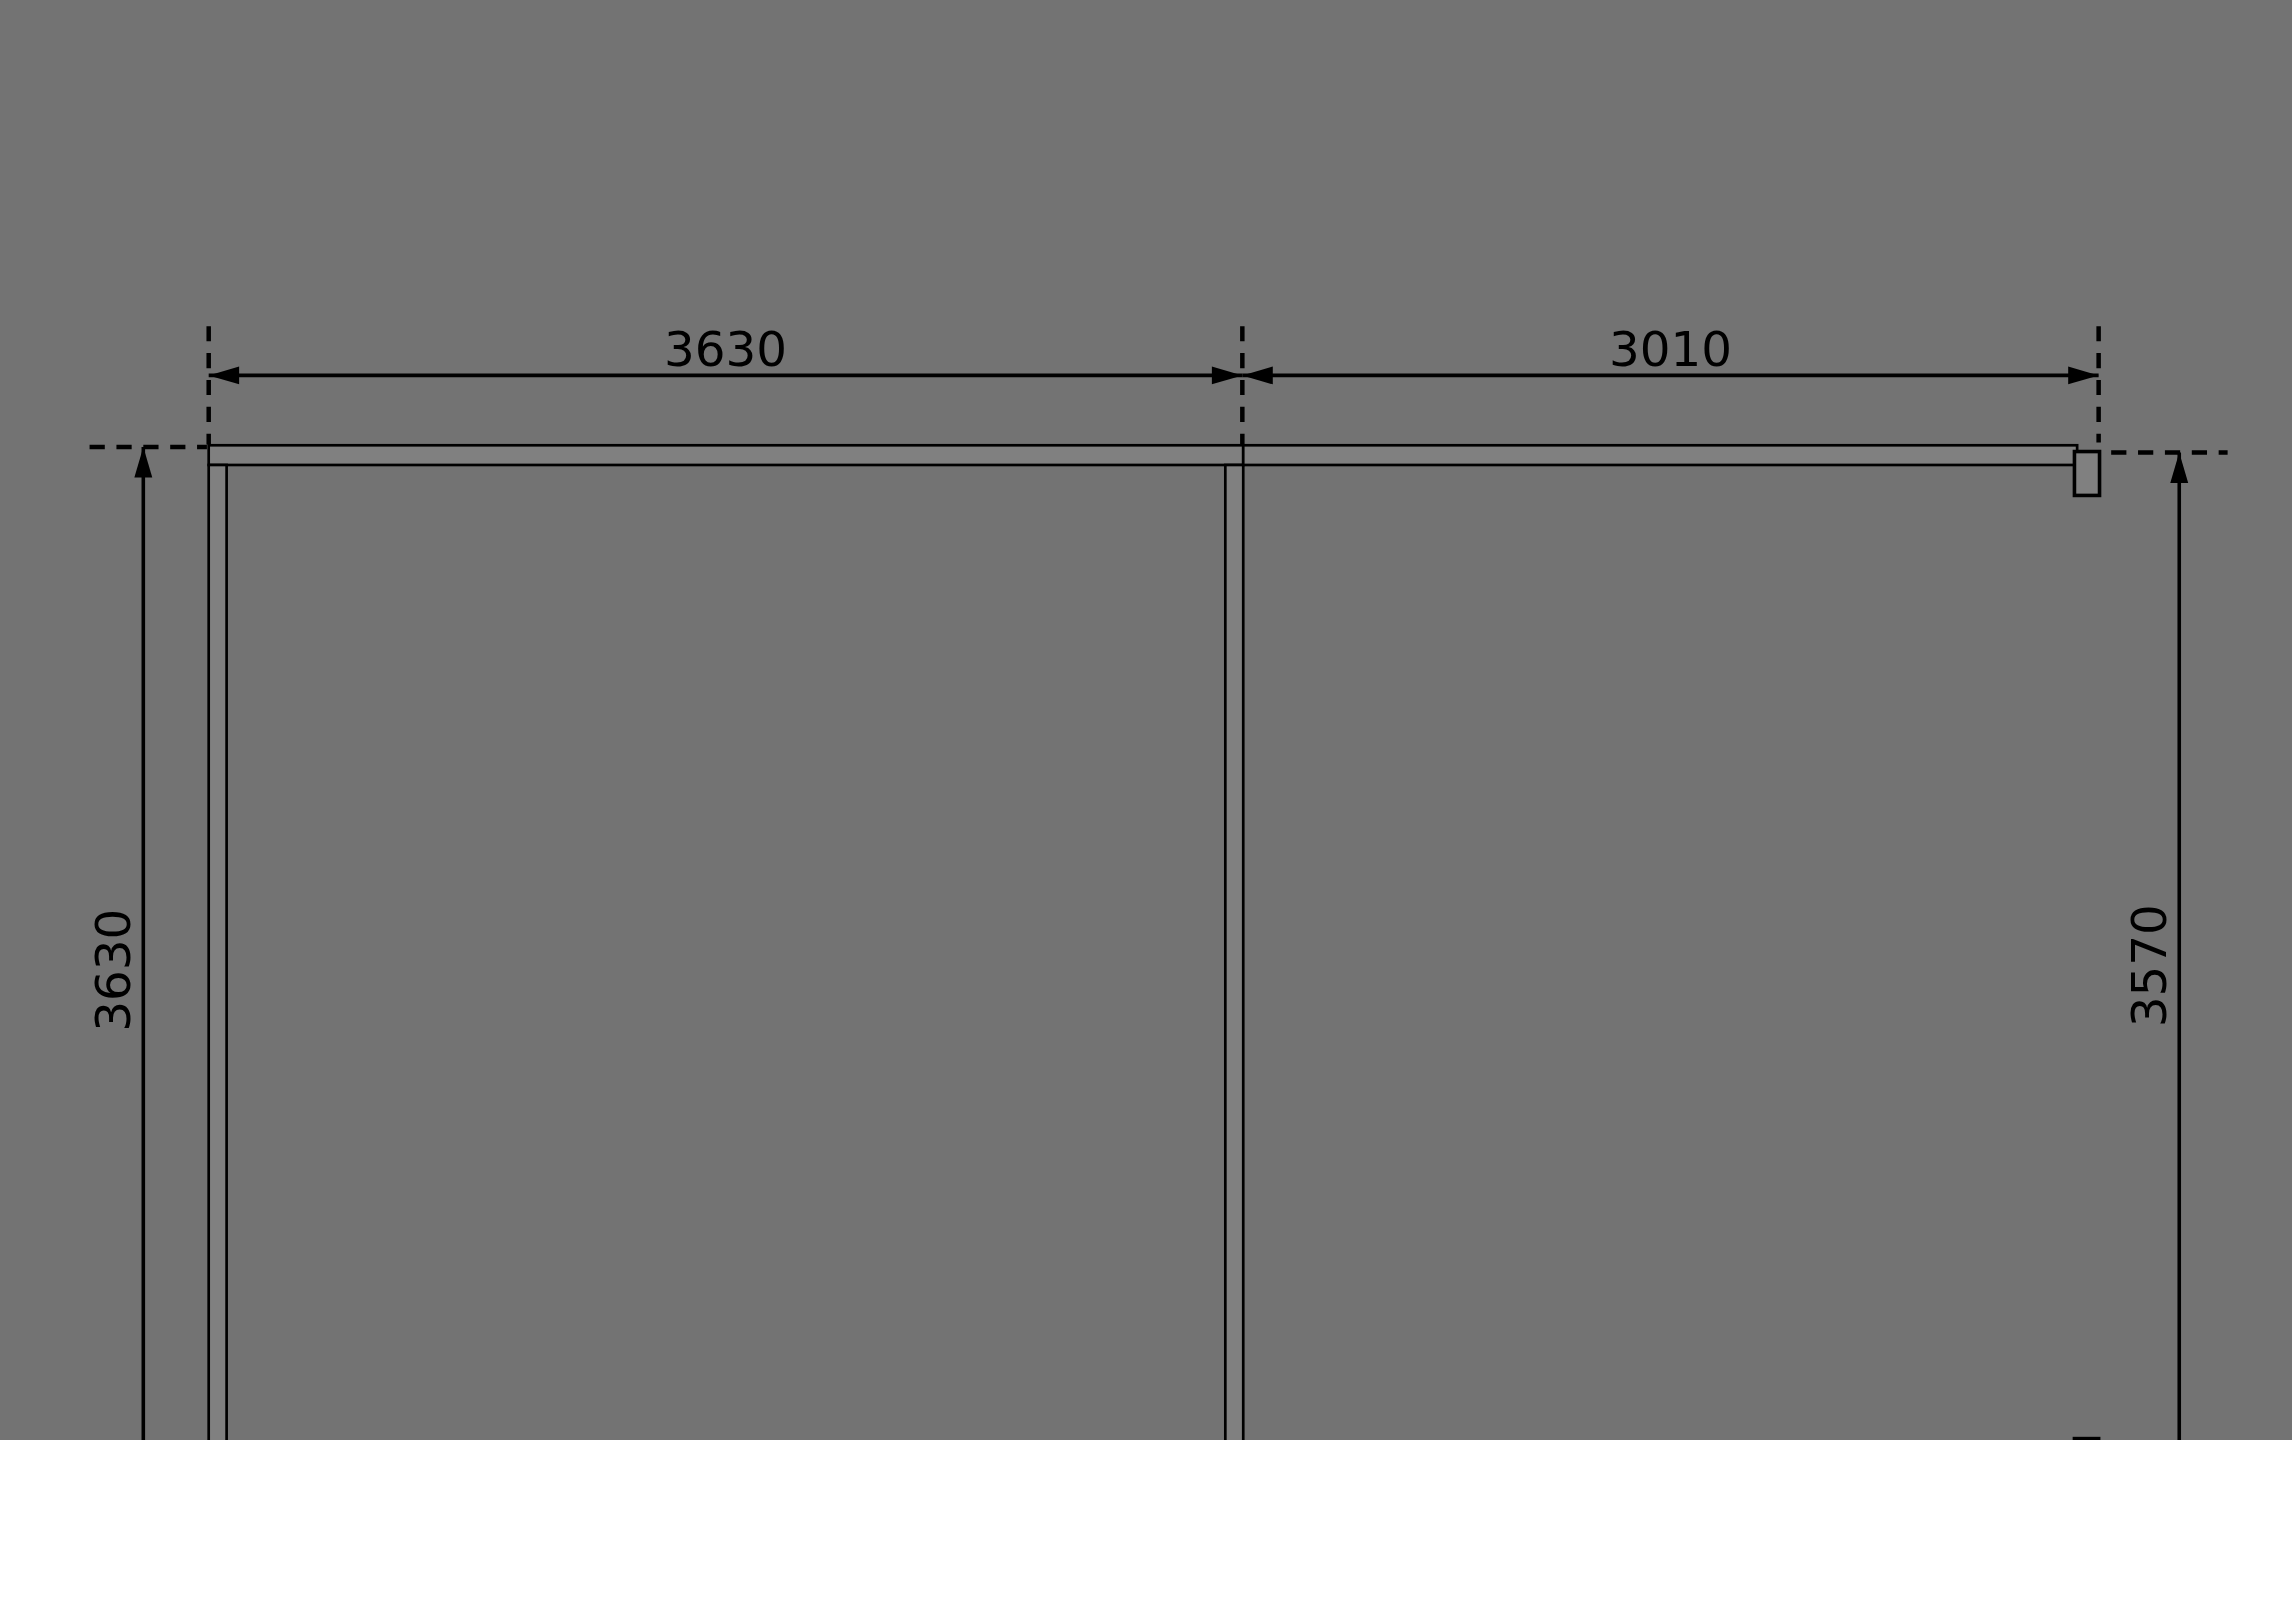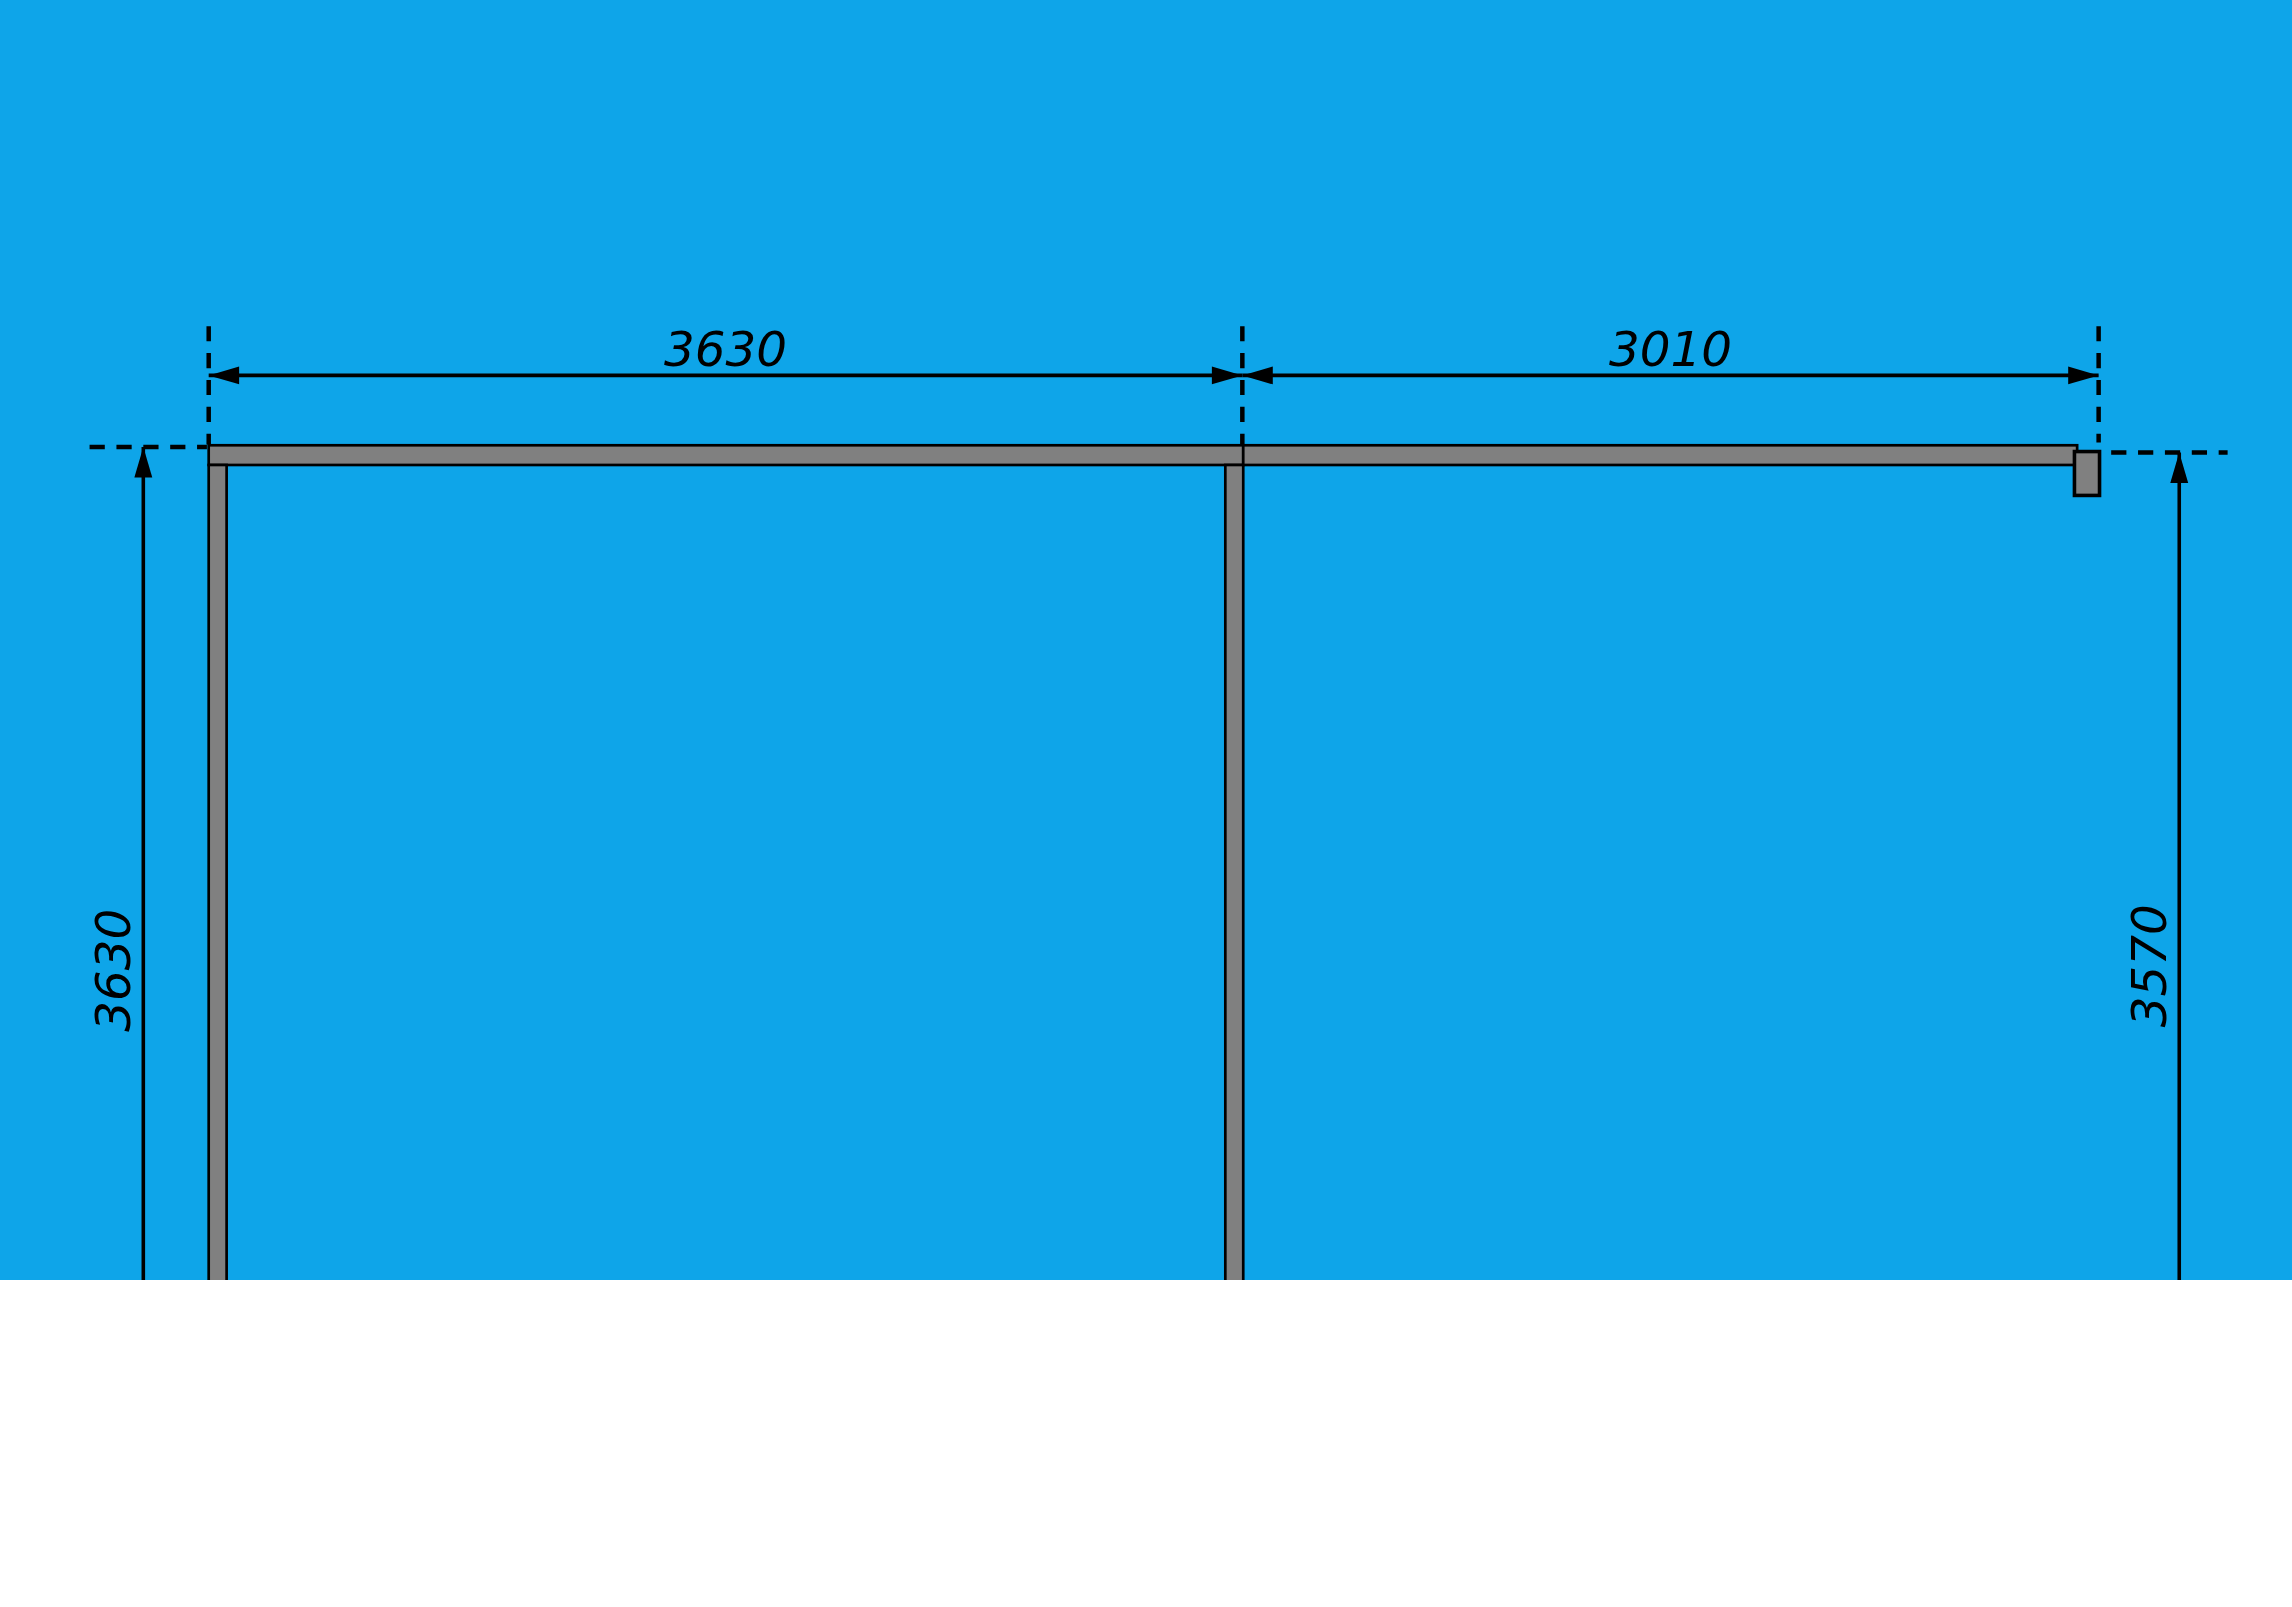--- a/index.html
+++ b/index.html
@@ -3,24 +3,23 @@
 <meta charset="utf-8">
 <style>
   html, body {
     margin: 0;
     padding: 0;
     background: #ffffff;
   }
   .canvas {
     position: relative;
     width: 2293px;
-    height: 1280px;
-    background: #0ea5e9;
+    height: 1440px;
+    background: #737373;
     overflow: hidden;
-    font-style: italic;
   }
   svg { display: block; }
   .dim-text {
     font-family: "DejaVu Sans", "Liberation Sans", sans-serif;
     font-size: 54px;
     fill: #000000;
   }
   .wall { stroke: #000000; stroke-width: 3; }
   .post { stroke: #000000; stroke-width: 4; }
   .dim-line { stroke: #000000; stroke-width: 4; fill: none; }

